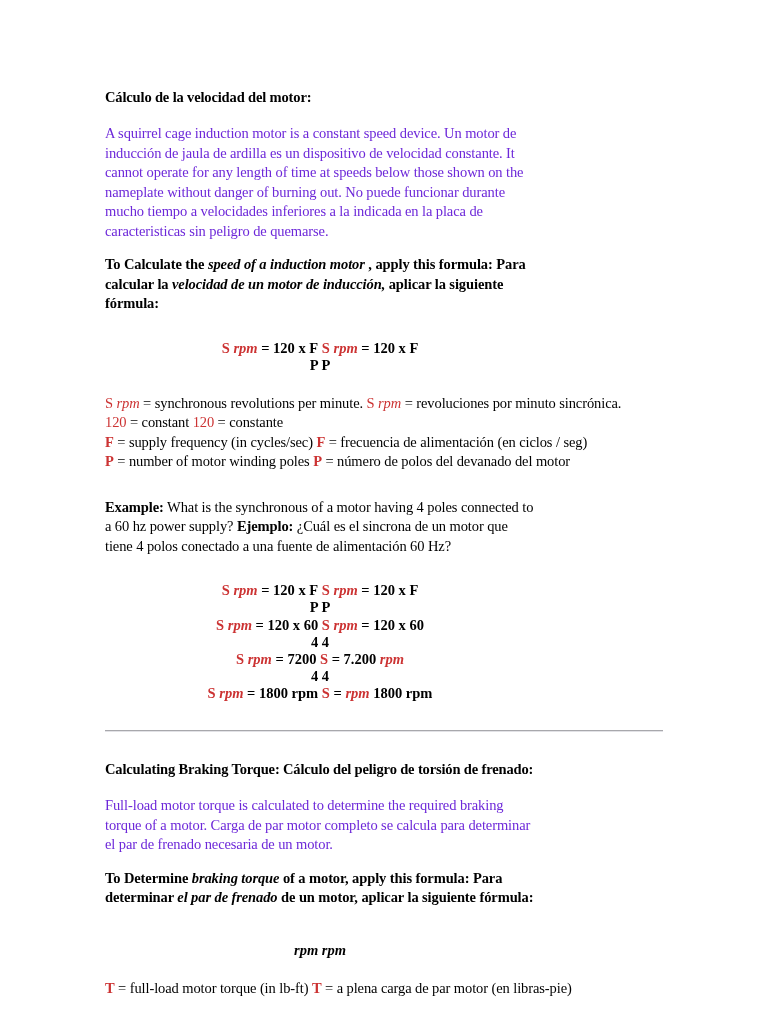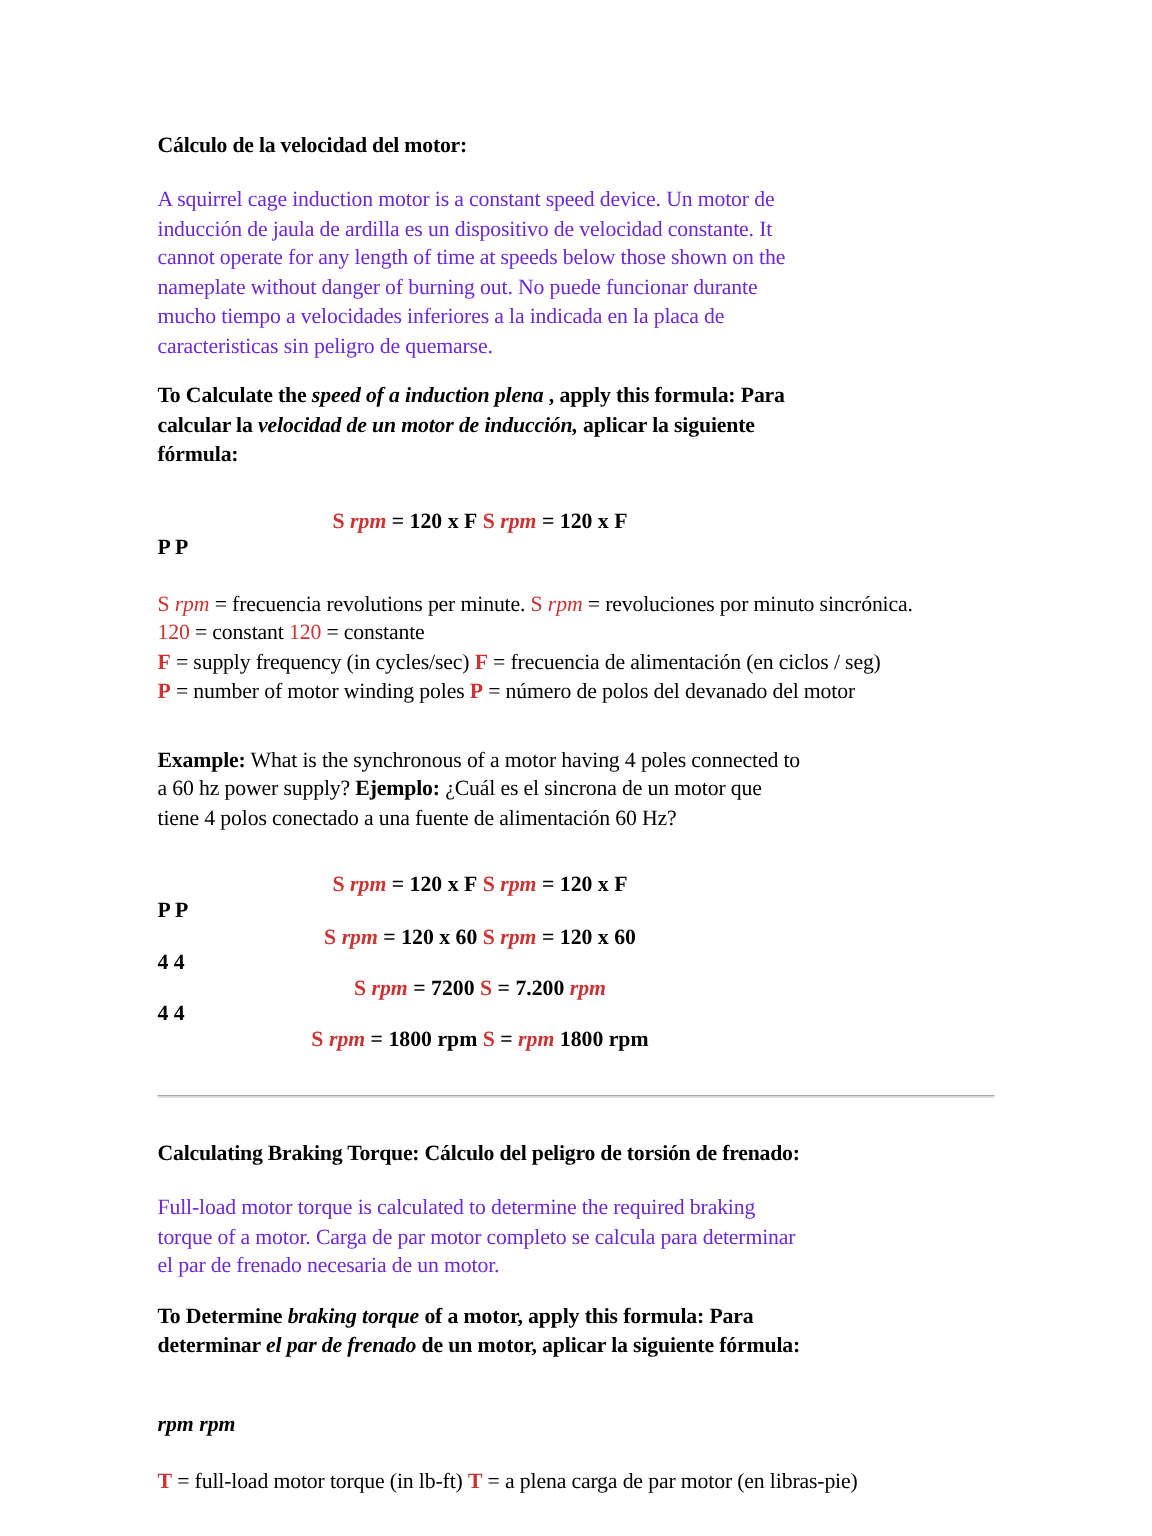--- a/index.html
+++ b/index.html
@@ -60,21 +60,21 @@
     text-align: center;
     font-size: 14.5px;
     line-height: 1.18;
   }
   .formula-row {
     text-align: center;
     white-space: nowrap;
     font-weight: bold;
   }
   .formula-den {
-    text-align: left;
+    text-align: center;
     white-space: nowrap;
     font-weight: bold;
   }
   .frac-num {
     text-underline-offset: 2px;
   }
 
   .rule {
     border: 0;
     border-top: 1px solid #a8a8ac;
@@ -89,33 +89,33 @@
 </style>
 </head>
 <body>
 
 <div class="page">
 
   <div class="sec-title">Cálculo de la velocidad del motor:</div>
 
   <div class="para para-blue">A squirrel cage induction motor is a constant speed device. Un motor de inducción de jaula de ardilla es un dispositivo de velocidad constante. It cannot operate for any length of time at speeds below those shown on the nameplate without danger of burning out. No puede funcionar durante mucho tiempo a velocidades inferiores a la indicada en la placa de caracteristicas sin peligro de quemarse.</div>
 
-  <div class="para para-bold"><span>To Calculate the </span><span class="i">speed of a induction plena</span><span> , apply this formula: Para calcular la </span><span class="i">velocidad de un motor de inducción,</span><span> aplicar la siguiente fórmula:</span></div>
+  <div class="para para-bold"><span>To Calculate the </span><span class="i">speed of a induction motor</span><span> , apply this formula: Para calcular la </span><span class="i">velocidad de un motor de inducción,</span><span> aplicar la siguiente fórmula:</span></div>
 
   <div class="spacer-sm"></div>
 
   <div class="formula-block">
     <div class="formula-row"><span class="red">S</span><span>&nbsp;</span><span class="red i">rpm</span><span> = </span><span class="frac-num">120 x F</span><span>&nbsp;</span><span class="red">S</span><span>&nbsp;</span><span class="red i">rpm</span><span> = </span><span class="frac-num">120 x F</span></div>
     <div class="formula-den">P P</div>
   </div>
 
   <div class="spacer-md"></div>
 
   <div class="deflist">
-    <div><span class="red">S</span><span>&nbsp;</span><span class="red i">rpm</span><span> = frecuencia revolutions per minute. </span><span class="red">S</span><span>&nbsp;</span><span class="red i">rpm</span><span> = revoluciones por minuto sincrónica.</span></div>
+    <div><span class="red">S</span><span>&nbsp;</span><span class="red i">rpm</span><span> = synchronous revolutions per minute. </span><span class="red">S</span><span>&nbsp;</span><span class="red i">rpm</span><span> = revoluciones por minuto sincrónica.</span></div>
     <div><span class="red">120</span><span> = constant </span><span class="red">120</span><span> = constante</span></div>
     <div><span class="red b">F</span><span> = supply frequency (in cycles/sec) </span><span class="red b">F</span><span> = frecuencia de alimentación (en ciclos / seg)</span></div>
     <div><span class="red b">P</span><span> = number of motor winding poles </span><span class="red b">P</span><span> = número de polos del devanado del motor</span></div>
   </div>
 
   <div class="spacer-sm"></div>
 
   <div class="para"><span class="b">Example:</span><span> What is the synchronous of a motor having 4 poles connected to a 60 hz power supply? </span><span class="b">Ejemplo:</span><span> ¿Cuál es el sincrona de un motor que tiene 4 polos conectado a una fuente de alimentación 60 Hz?</span></div>
 
   <div class="spacer-sm"></div>

